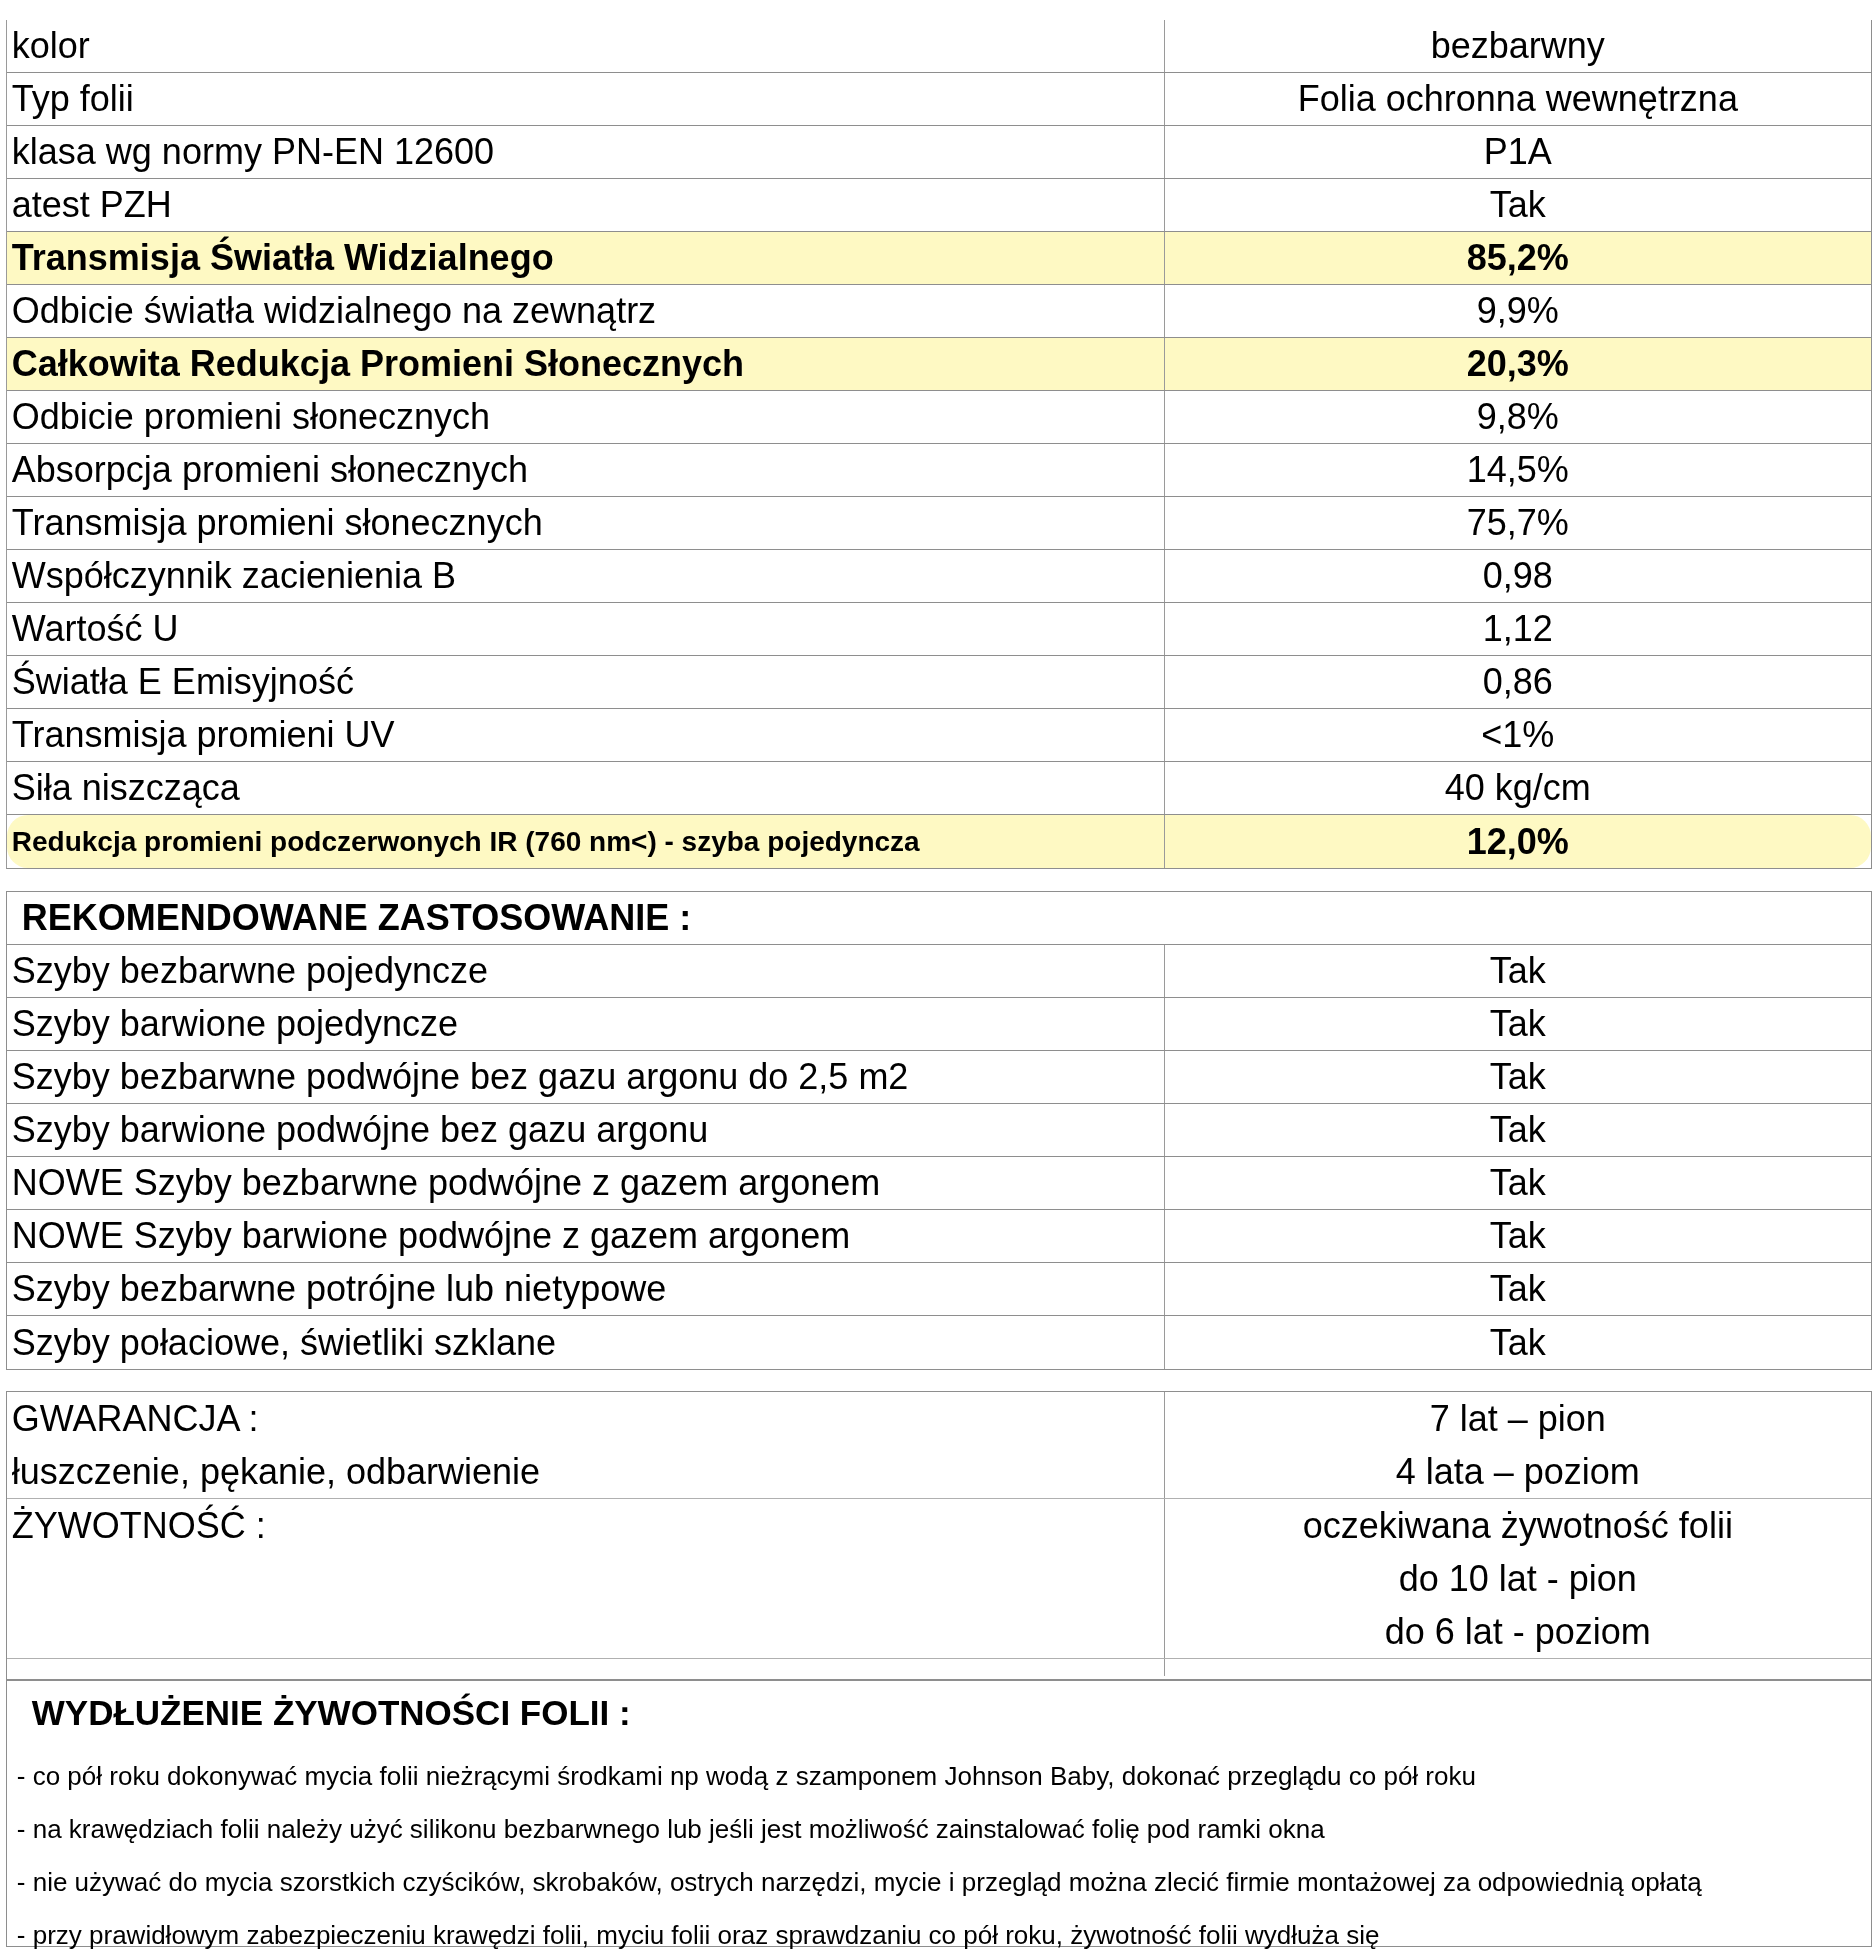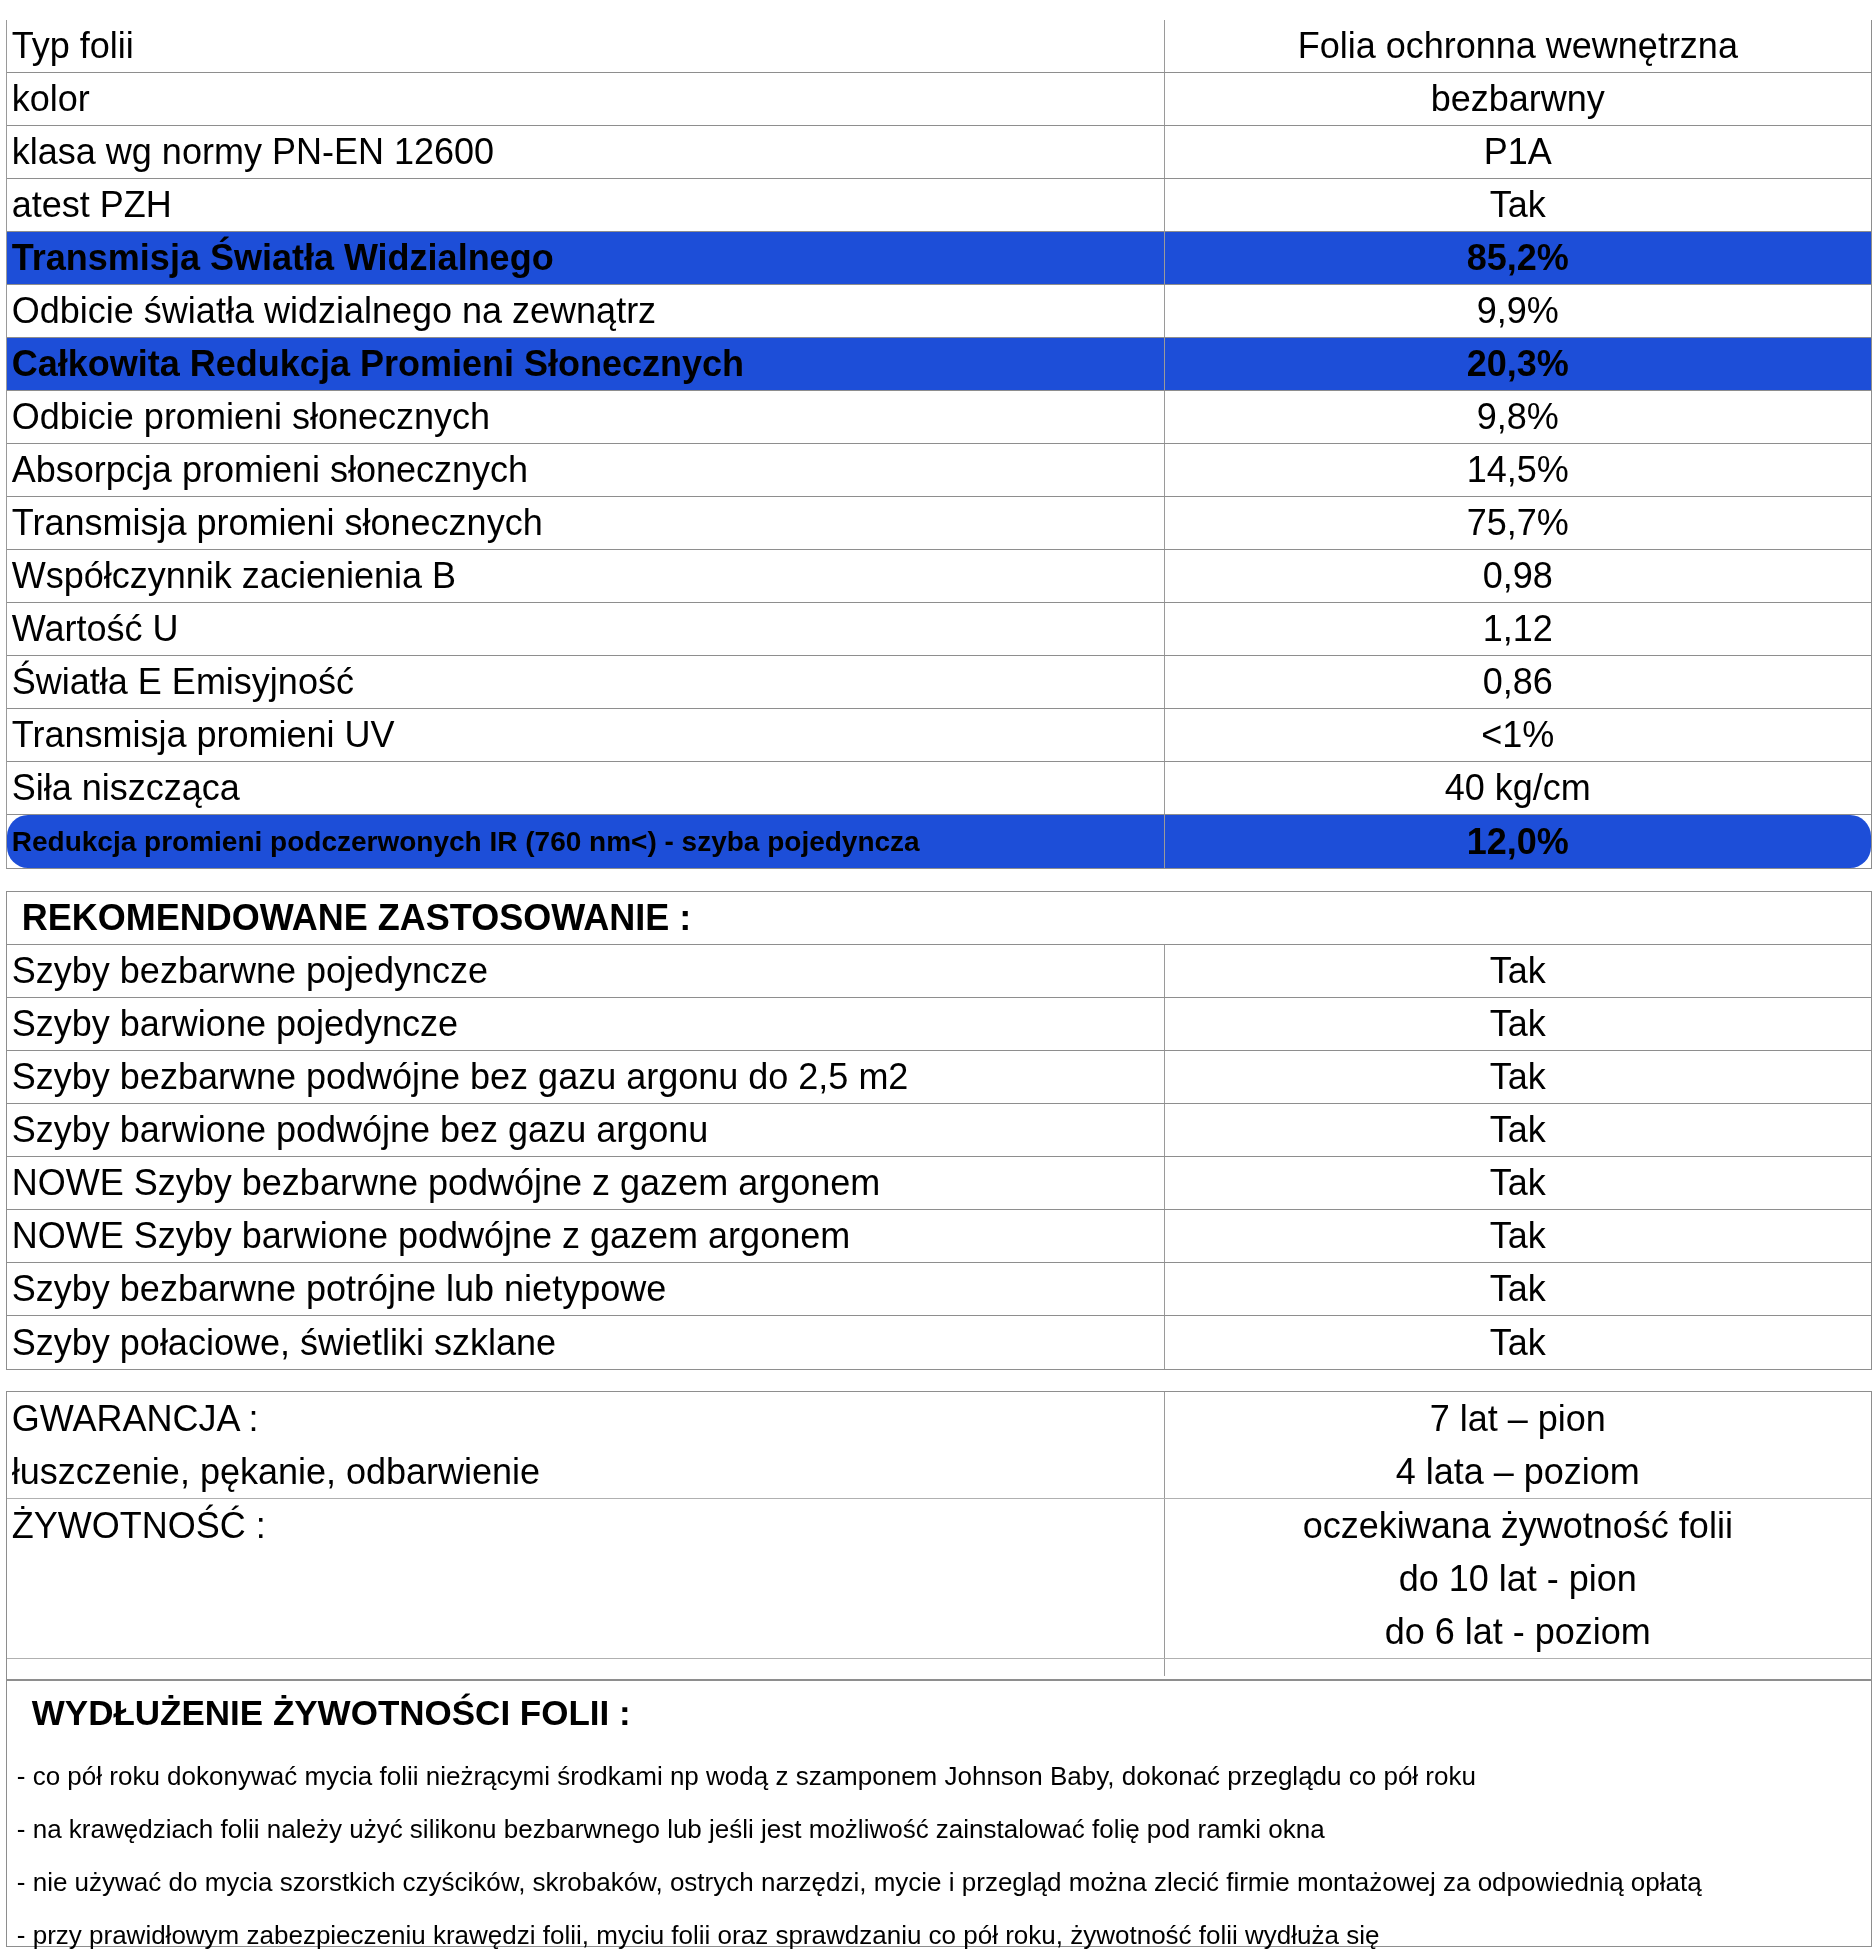--- a/index.html
+++ b/index.html
@@ -1,19 +1,19 @@
 <!DOCTYPE html>
 <html style="font-size:13.2px"><head>
 <meta charset="utf-8">
 <style>
   html, body { margin:0; padding:0; background:#ffffff; }
   body { width:1876px; height:1956px; position:relative; overflow:hidden;
          font-family:"Liberation Sans", sans-serif; color:#000; }
   .row { display:flex; height:53px; border-bottom:1.7px solid #8e8e8e; box-sizing:border-box; }
-  .row.hl { background:#1d4ed8; }
+  .row.hl { background:#fef9c3; }
   .cell-l { width:1158px; border-right:0.8px solid #9a9a9a; box-sizing:border-box;
             padding-left:5px; display:flex; align-items:center; font-size:36px; white-space:nowrap; }
   .cell-r { flex:1; display:flex; align-items:center; justify-content:center; font-size:36px; white-space:nowrap; }
   .bold { font-weight:bold; }
   .small-bold { font-size:28px; font-weight:bold; }
   .box { position:absolute; left:5.8px; width:1866px; border:1.7px solid #8e8e8e; border-right:1.7px solid #8e8e8e; box-sizing:border-box; }
   #spec { top:20px; border-top:none; border-left:1.7px solid #9a9a9a; }
   #rec { top:891px; }
   #rec .hdr { height:53px; border-bottom:1.7px solid #8e8e8e; box-sizing:border-box; display:flex; align-items:center;
               padding-left:15px; font-size:36px; font-weight:bold; }
@@ -26,26 +26,26 @@
   #ext { top:1680px; height:267px; border-top:1.7px solid #8e8e8e; }
   #ext .title { position:absolute; left:25px; top:11.6px; font-size:35px; font-weight:bold; }
   #ext .tips { position:absolute; left:10px; top:69px; }
   #ext .tip { height:53px; display:flex; align-items:center; font-size:26px; white-space:nowrap; }
 </style>
 </head>
 <body>
 
 <div id="spec" class="box">
   <div class="row">
+    <div class="cell-l">kolor</div>
+    <div class="cell-r">bezbarwny</div>
+  </div>
+  <div class="row">
     <div class="cell-l">Typ folii</div>
     <div class="cell-r">Folia ochronna wewnętrzna</div>
-  </div>
-  <div class="row">
-    <div class="cell-l">kolor</div>
-    <div class="cell-r">bezbarwny</div>
   </div>
   <div class="row">
     <div class="cell-l">klasa wg normy PN-EN 12600</div>
     <div class="cell-r">P1A</div>
   </div>
   <div class="row">
     <div class="cell-l">atest PZH</div>
     <div class="cell-r">Tak</div>
   </div>
   <div class="row hl">

